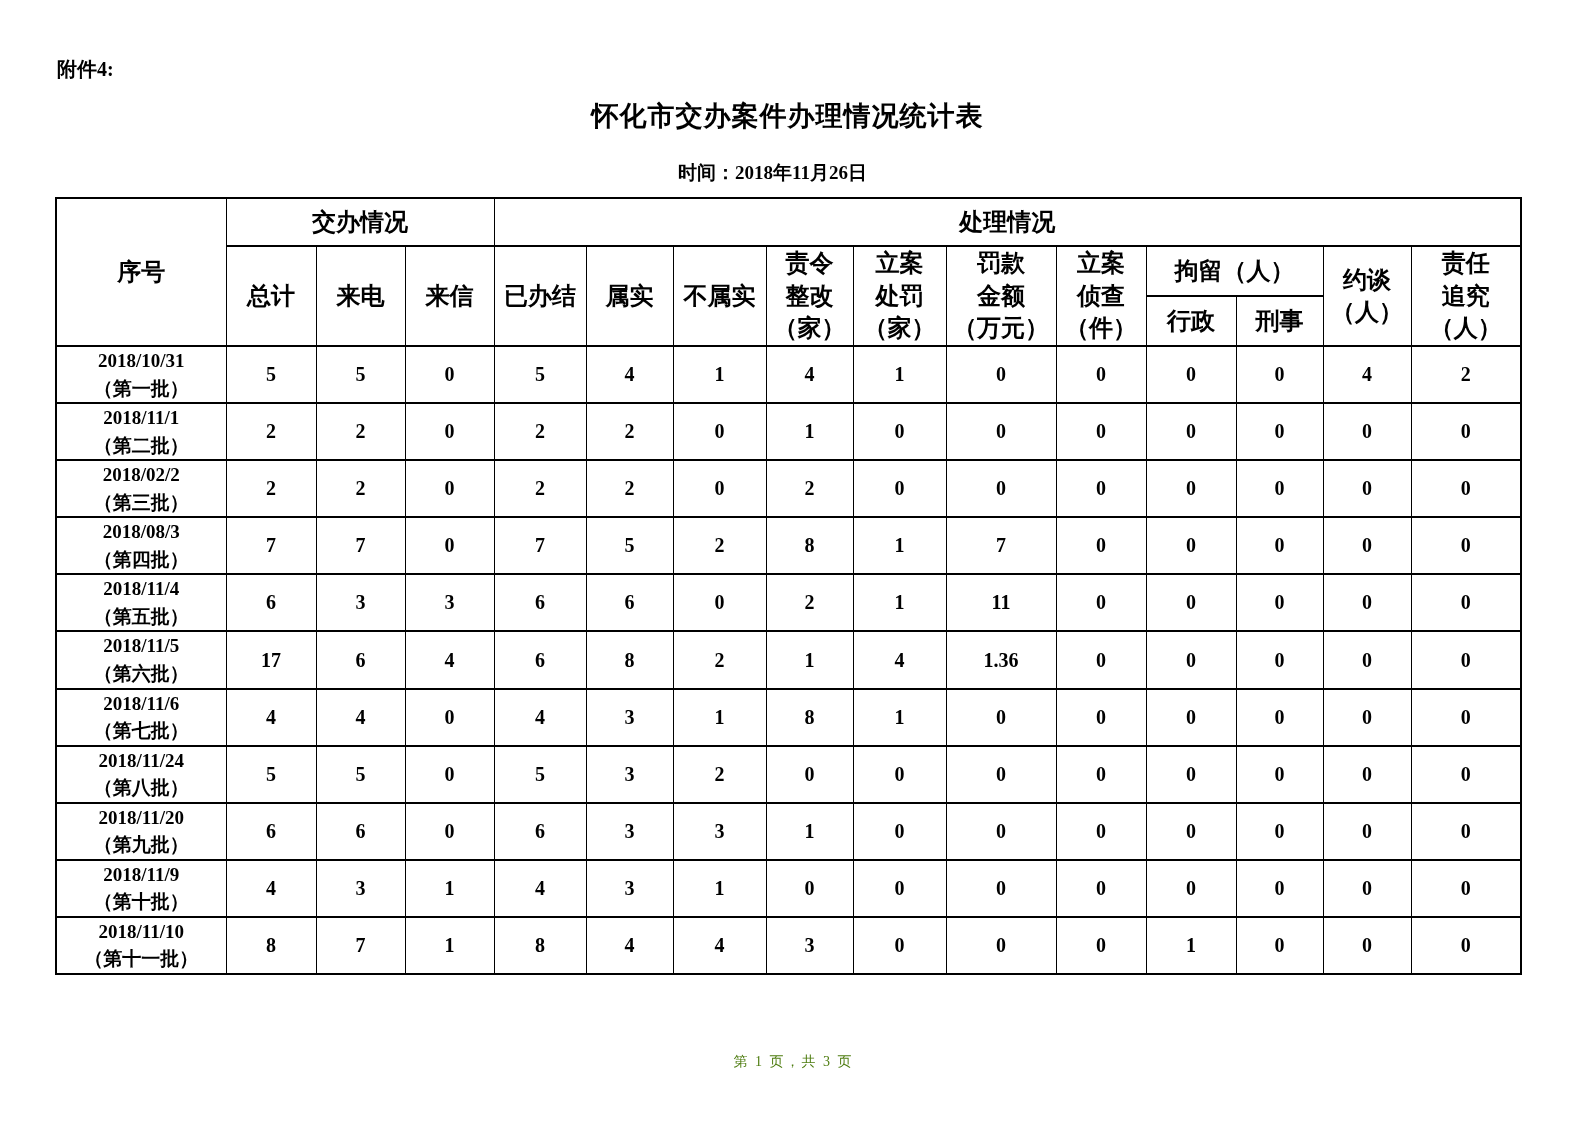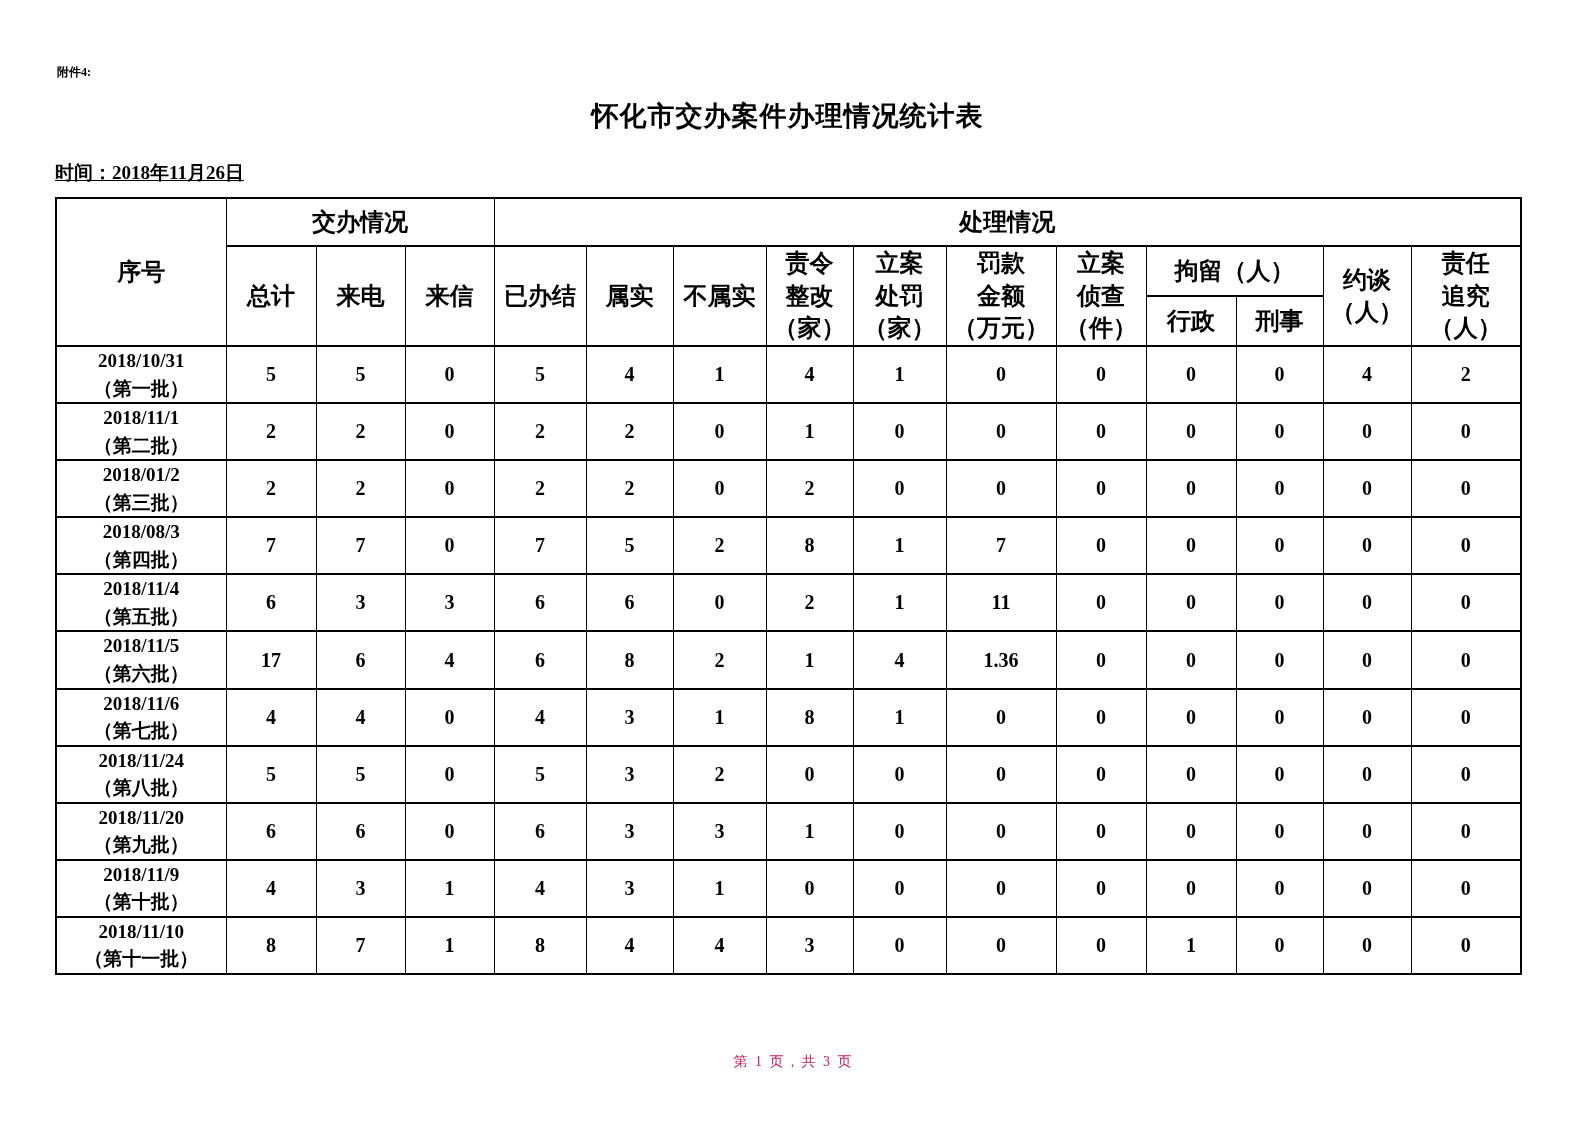--- a/index.html
+++ b/index.html
@@ -5,31 +5,31 @@
   html, body { margin: 0; padding: 0; }
   body {
     width: 1587px; height: 1122px;
     background: #ffffff;
     position: relative;
     font-family: "Liberation Serif", "DejaVu Serif", serif;
     color: #000;
   }
   .attachment {
     position: absolute; left: 57px; top: 56px;
-    font-size: 12px; font-weight: 700; margin-top: 8px;
+    font-size: 20px; font-weight: 700;
   }
   .doc-title {
     position: absolute; left: 55px; top: 98px; width: 1465px;
     text-align: center; font-size: 27px; font-weight: 700;
     letter-spacing: 1px;
   }
   .doc-date {
     position: absolute; left: 55px; top: 160px; width: 1465px;
-    text-align: left; padding-right: 30px; box-sizing: border-box;
-    font-size: 19px; font-weight: 700; text-decoration: underline;
+    text-align: center; padding-right: 30px; box-sizing: border-box;
+    font-size: 19px; font-weight: 700;
   }
   table.stats {
     position: absolute; left: 55px; top: 197px; width: 1465px;
     border-collapse: collapse; table-layout: fixed;
     border: 2px solid #000;
   }
   table.stats th, table.stats td {
     border-left: 1px solid #000; border-right: 1px solid #000;
     border-top: 2px solid #000; border-bottom: 2px solid #000;
     text-align: center; vertical-align: middle;
@@ -39,21 +39,21 @@
   }
   table.stats th { font-size: 24px; line-height: 1.35; }
   tr.hrow1 { height: 48px; }
   tr.hrow2 { height: 50px; }
   tr.hrow3 { height: 50px; }
   tr.drow  { height: 49px; }
   td.row-label { font-size: 19px; line-height: 1.45; }
   td.num { font-size: 20px; }
   .page-footer {
     position: absolute; left: 0; top: 1053px; width: 100%;
-    text-align: center; font-size: 14px; color: #be185d;
+    text-align: center; font-size: 14px; color: #4d7c0f;
     font-weight: 400; letter-spacing: 2px;
   }
 </style>
 </head>
 <body>
 
 <div class="attachment">附件4:</div>
 
 <div class="doc-title">怀化市交办案件办理情况统计表</div>
 
@@ -145,21 +145,21 @@
         <td class="num">1</td>
         <td class="num">0</td>
         <td class="num">0</td>
         <td class="num">0</td>
         <td class="num">0</td>
         <td class="num">0</td>
         <td class="num">0</td>
         <td class="num">0</td>
       </tr>
       <tr class="drow">
-        <td class="row-label">2018/01/2
+        <td class="row-label">2018/02/2
 （第三批）</td>
         <td class="num">2</td>
         <td class="num">2</td>
         <td class="num">0</td>
         <td class="num">2</td>
         <td class="num">2</td>
         <td class="num">0</td>
         <td class="num">2</td>
         <td class="num">0</td>
         <td class="num">0</td>

